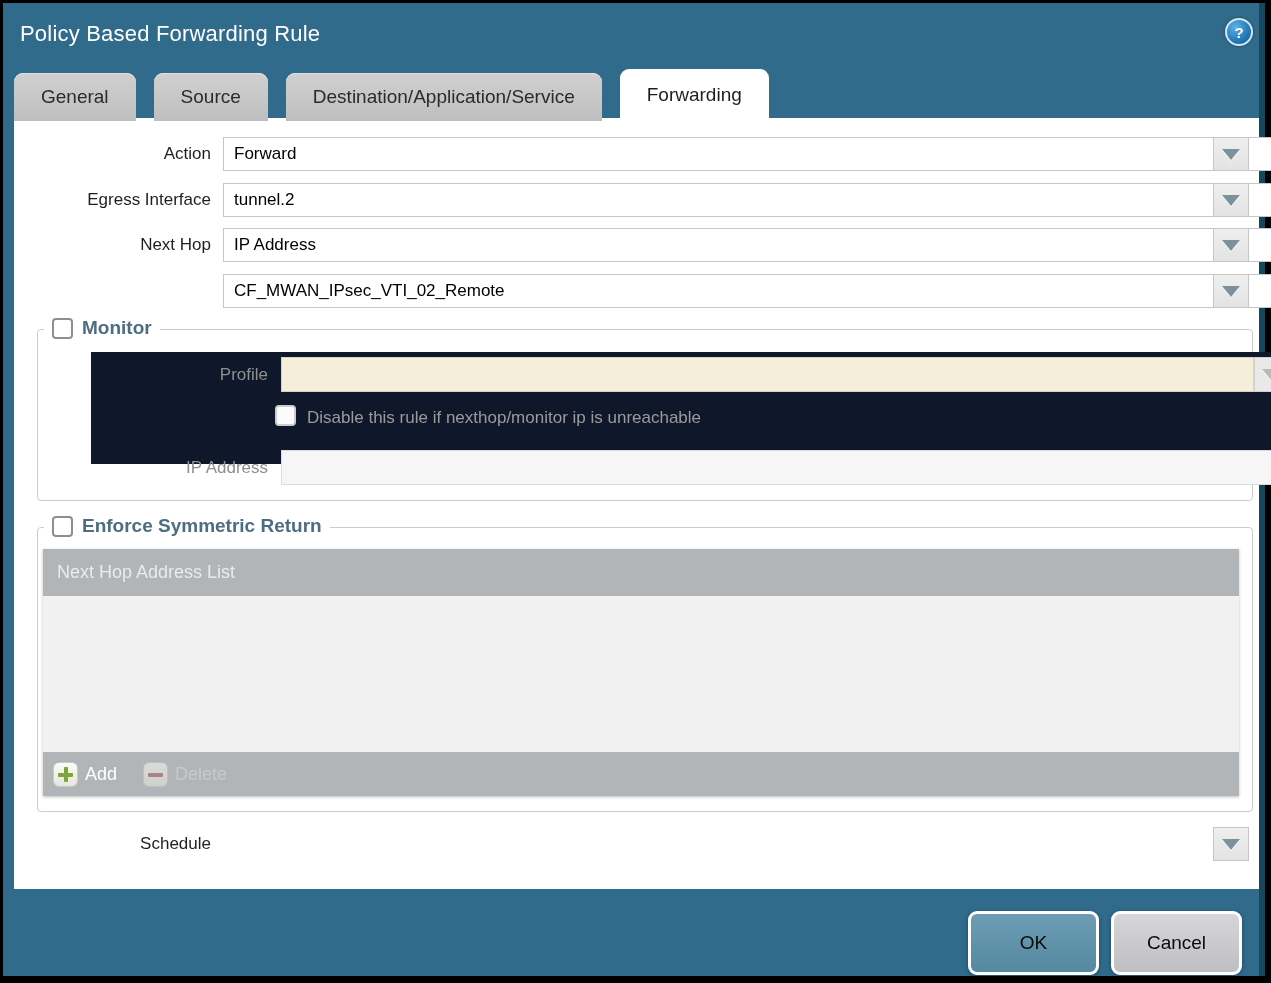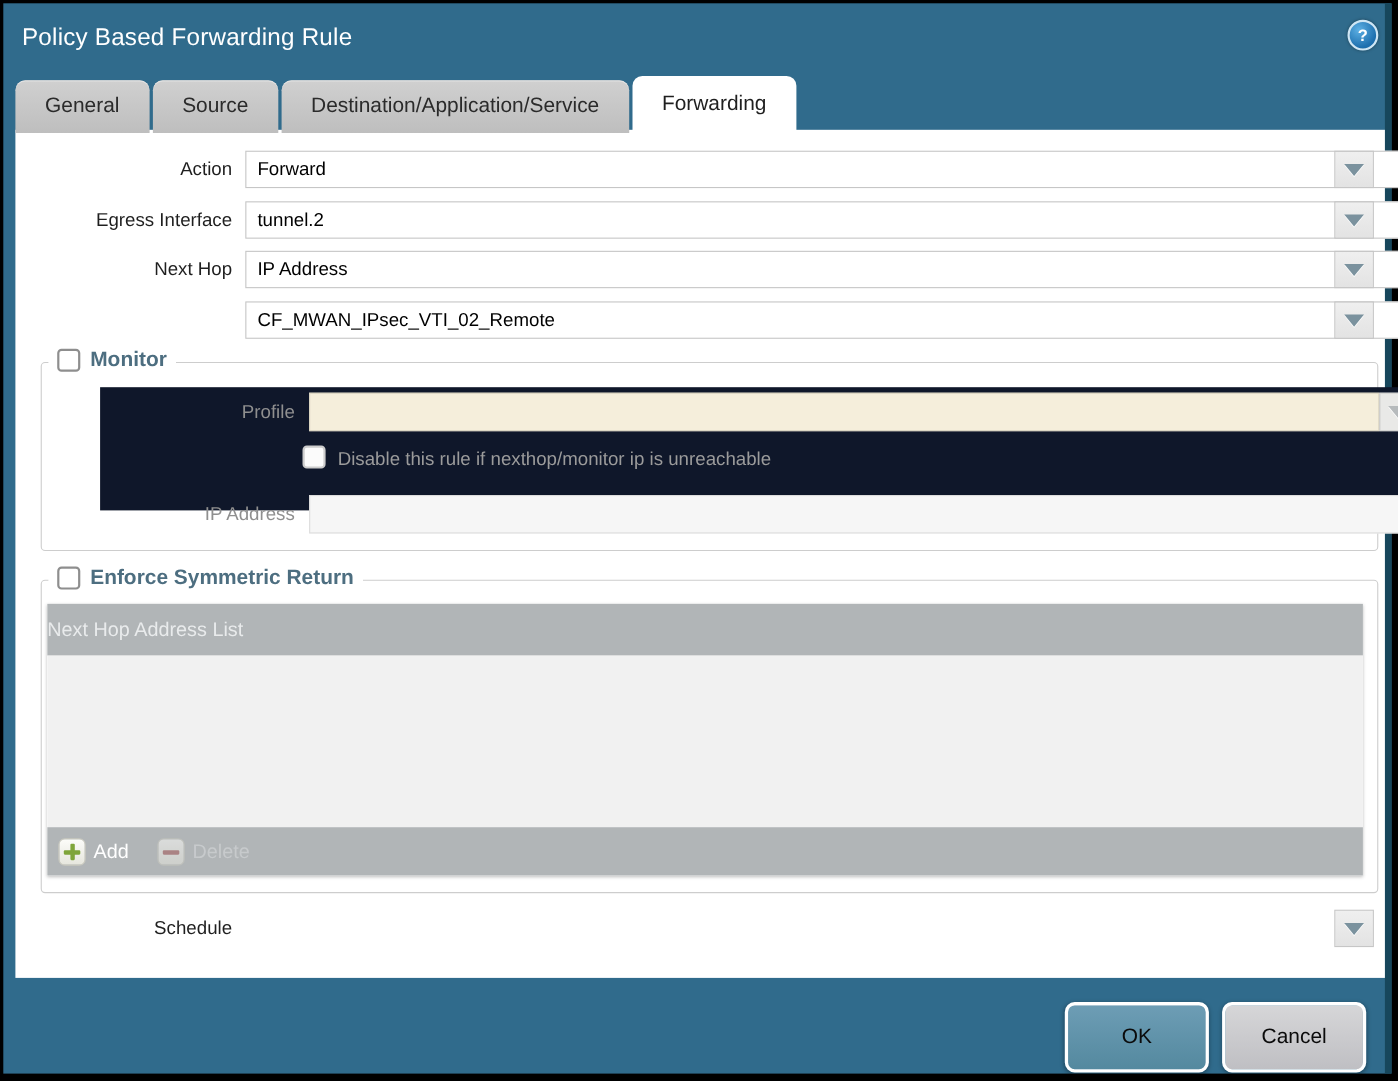--- a/index.html
+++ b/index.html
@@ -29,21 +29,21 @@
     background:radial-gradient(circle at 35% 30%, #5db0e4, #1d6fae 70%);
     border:2px solid #cfe6f4;
     box-shadow:0 0 3px rgba(0,0,0,0.4);
     color:#fff; font-size:15px; font-weight:bold;
     display:flex; align-items:center; justify-content:center;
     cursor:pointer;
   }
   
   .tabs {
     position:absolute; left:11px; top:65px; height:53px;
-    display:flex; align-items:flex-end; gap:3px; z-index:2;
+    display:flex; align-items:flex-end; gap:18px; z-index:2;
   }
   .tab {
     height:48px; padding:0 27px;
     background:linear-gradient(#d0d0d0,#bebebe);
     border-radius:9px 9px 0 0;
     display:flex; align-items:center; justify-content:center;
     font-size:19px; color:#2b2b2b; cursor:pointer;
     box-shadow:inset 0 1px 0 #e2e2e2;
   }
   .tab.active {
@@ -78,21 +78,21 @@
   }
   .dd-arrow.disabled { border-top-color:#b6babc; }
   
   .group {
     position:absolute; left:23px; width:1216px;
     border:1px solid #cdcdcd; border-radius:4px;
   }
   .group-legend {
     position:absolute; top:-13px; left:6px;
     background:#fff; padding:0 8px;
-    display:flex; gap:9px;
+    display:flex; align-items:center; gap:9px;
   }
   .group-legend-text {
     font-size:19px; font-weight:bold; color:#4d6e80;
   }
   .checkbox {
     width:21px; height:21px; background:#fff;
     border:2px solid #8e8e8e; border-radius:4px; cursor:pointer;
   }
   .checkbox.disabled { border-color:#cdcdcd; background:#fbfbfb; cursor:default; }
   
@@ -122,21 +122,21 @@
     position:absolute; left:190px; top:98px; width:1007px; height:35px;
     background:#f6f6f6; border:1px solid #dcdcdc;
   }
   
   .nh-table {
     position:absolute; left:5px; top:21px; width:1196px;
     box-shadow:0 1px 3px rgba(0,0,0,0.25);
   }
   .nh-header {
     height:47px; background:#b1b5b7;
-    display:flex; align-items:center; 
+    display:flex; align-items:center; padding-left:14px;
     font-size:18px; color:#e9ebec;
   }
   .nh-body { height:156px; background:#f1f1f1; }
   .nh-footer {
     height:44px; background:#b1b5b7;
     display:flex; align-items:center; gap:26px; padding-left:10px;
   }
   .tbl-btn { display:flex; align-items:center; gap:7px; cursor:pointer; }
   .tbl-btn.disabled { cursor:default; }
   .icon-chip {

